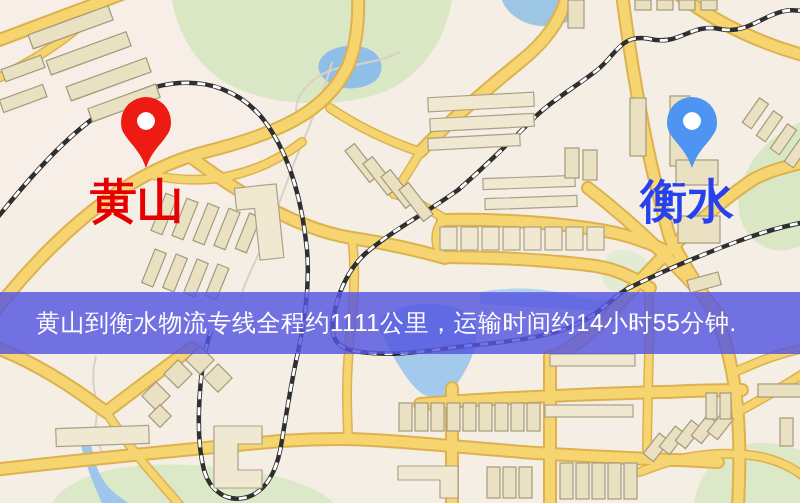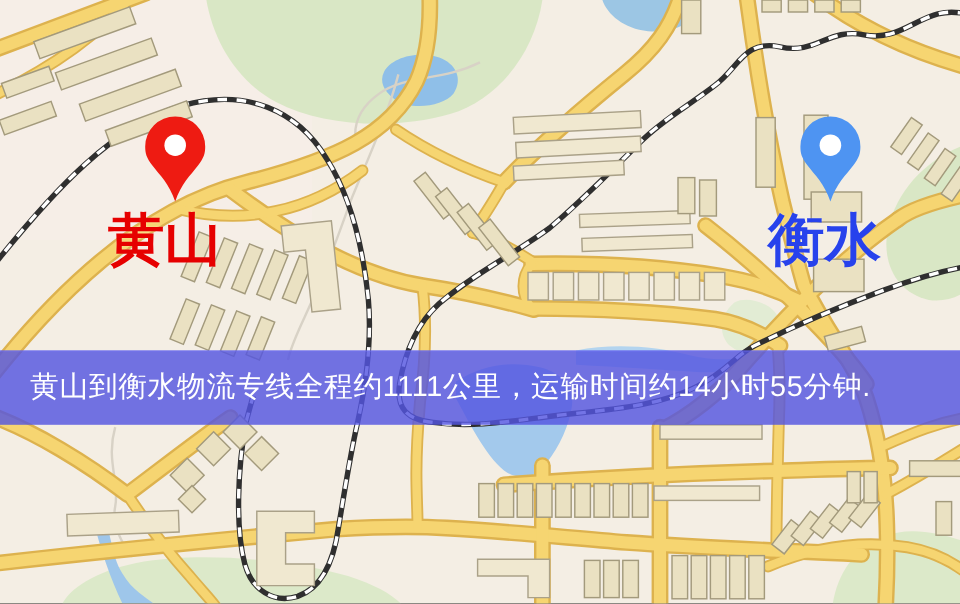--- a/index.html
+++ b/index.html
@@ -6,21 +6,21 @@
   .stage{position:relative;width:800px;height:503px;overflow:hidden;
          font-family:"Liberation Sans","DejaVu Sans",sans-serif;background:#f4eee4;}
   .stage svg{position:absolute;left:0;top:0;display:block;}
   .marker-label{position:absolute;line-height:1;white-space:nowrap;
         font-family:"Liberation Serif","DejaVu Serif",serif;font-weight:700;
         font-size:47px;text-shadow:0 0 2px rgba(255,255,255,.35);}
   .origin-label{left:90px;top:178px;color:#e60000;}
   .dest-label{left:640px;top:178px;color:#2742ec;}
   .banner{position:absolute;left:0;top:292px;width:800px;height:62px;
         background:rgba(84,86,225,0.82);box-shadow:inset 0 1px 0 rgba(120,120,255,.5);}
-  .banner-text{color:#ffffff;font-size:24px;line-height:62px;padding-left:25px;
+  .banner-text{color:#ffffff;font-size:24px;line-height:62px;padding-left:36px;
         white-space:nowrap;letter-spacing:0.5px;}
   .rail-base{stroke:#2f2f2f;stroke-width:4.5;fill:none;}
   .rail-dash{stroke:#ffffff;stroke-width:2.8;fill:none;stroke-dasharray:8 8;}
   .bldg{fill:#eae1c2;stroke:#a39a7c;stroke-width:1.2;}
   .bldg2{fill:#f0e8d0;stroke:#aaa188;stroke-width:1.2;}
   .gpath{stroke:#d8d2c6;stroke-width:2;fill:none;}
 </style>
 </head>
 <body>
 

